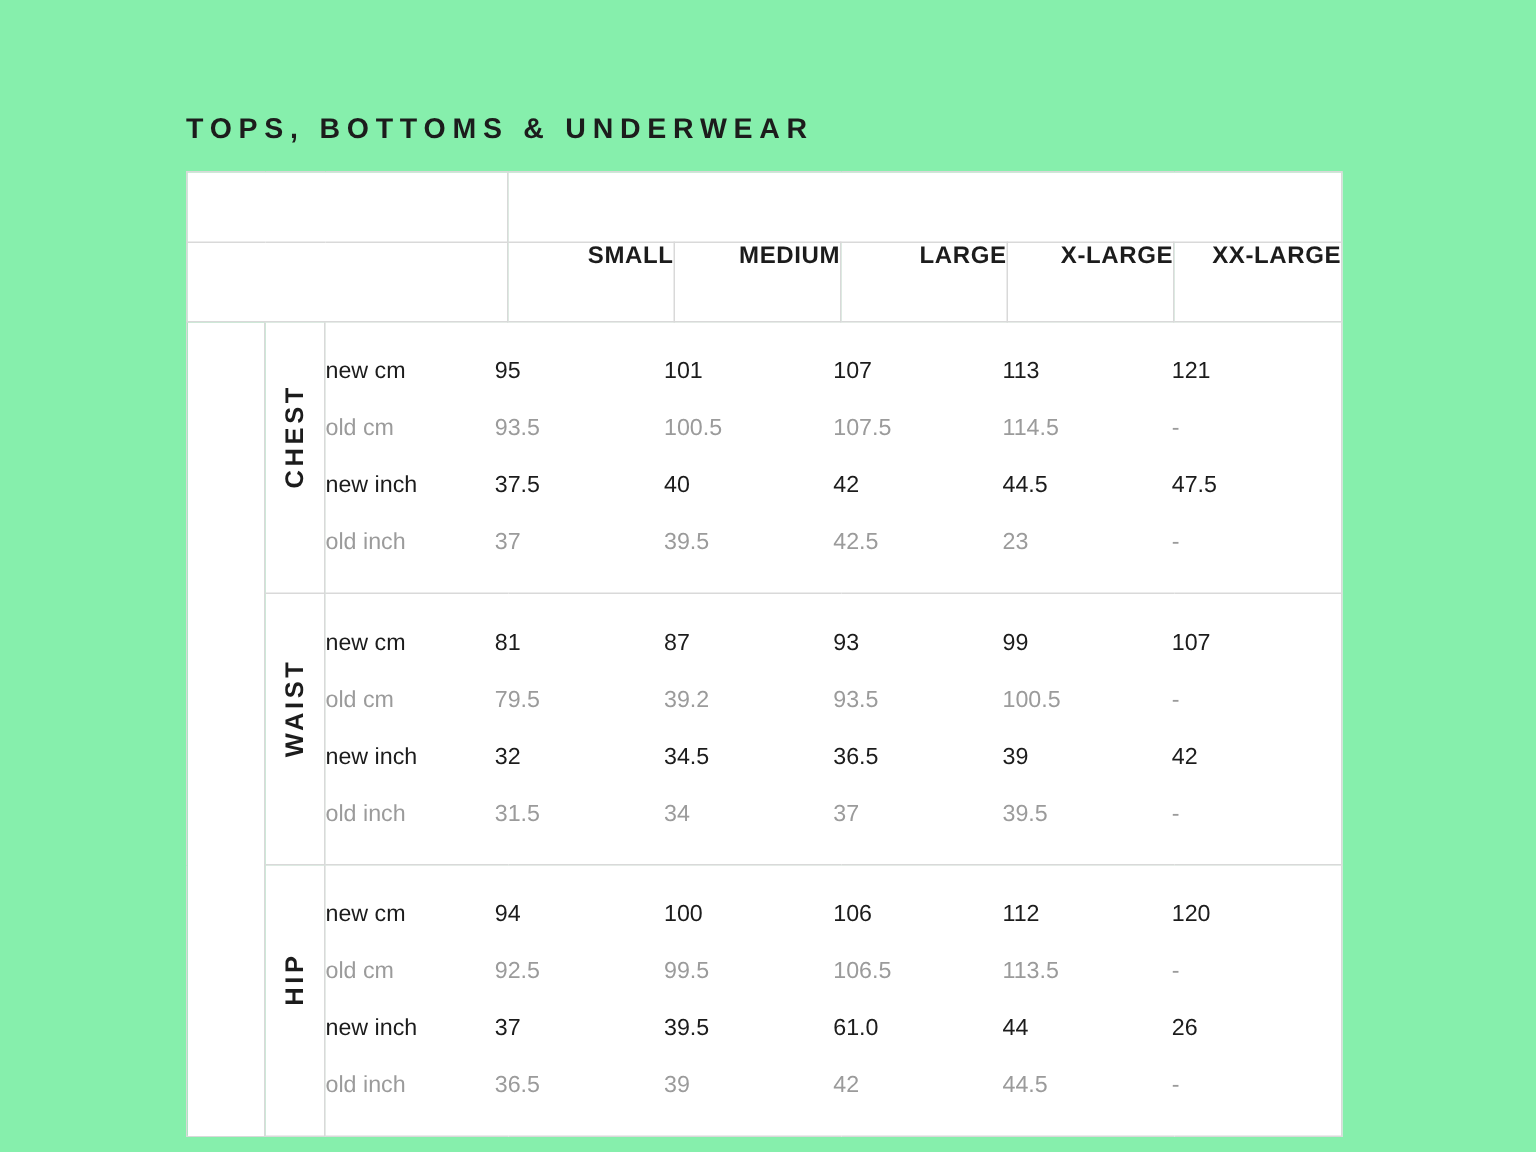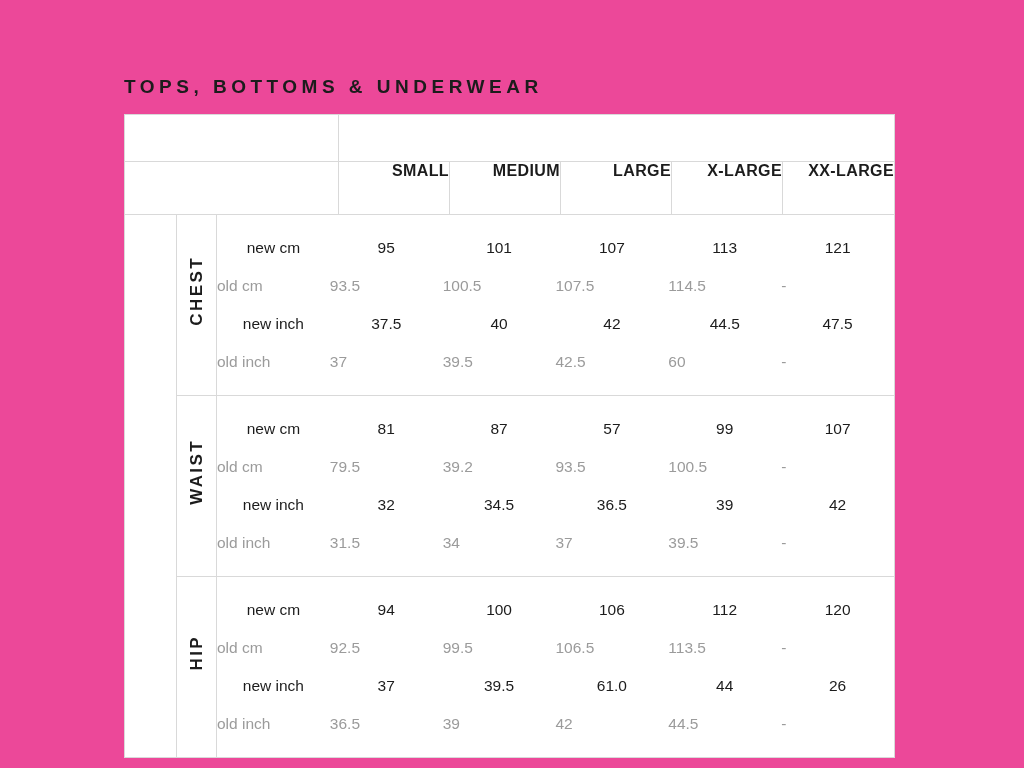--- a/index.html
+++ b/index.html
@@ -8,21 +8,21 @@
     width: 1024px;
     height: 768px;
     background: #ffffff;
     font-family: "Liberation Sans", sans-serif;
   }
 
   #page {
     position: relative;
     width: 1024px;
     height: 768px;
-    background: #ec4899;
+    background: #86efac;
     overflow: hidden;
     text-decoration: underline;
   }
 
   .title {
     position: absolute;
     left: 124px;
     top: 76px;
     font-size: 19px;
     font-weight: 700;
@@ -130,21 +130,21 @@
     line-height: 38px;
     white-space: nowrap;
   }
   .val-cell {
     font-size: 15.5px;
     padding: 0 0 0 12px;
     height: 38px;
     line-height: 38px;
     white-space: nowrap;
   }
-  .new { color: #1c1c1c; text-align: center; }
+  .new { color: #1c1c1c; }
   .old { color: #9b9b9b; }
 
   .inner-table {
     width: 100%;
     border-collapse: collapse;
     table-layout: fixed;
   }
   .inner-table td {
     border: none;
     padding: 0;
@@ -233,21 +233,21 @@
             <td class="val-cell new">40</td>
             <td class="val-cell new">42</td>
             <td class="val-cell new">44.5</td>
             <td class="val-cell new">47.5</td>
           </tr>
           <tr>
             <td class="metric-cell old">old inch</td>
             <td class="val-cell old">37</td>
             <td class="val-cell old">39.5</td>
             <td class="val-cell old">42.5</td>
-            <td class="val-cell old">60</td>
+            <td class="val-cell old">23</td>
             <td class="val-cell old">-</td>
           </tr>
           <tr>
                   <td class="pad-bottom" colspan="6"></td>
                 </tr>
         </tbody>
             </table>
       </td>
     </tr>
 
@@ -260,21 +260,21 @@
       <td colspan="6">
         <table class="inner-table">
           <tbody>
                 <tr>
                   <td class="pad-top" colspan="6"></td>
                 </tr>
           <tr>
             <td class="metric-cell new" style="width:122px">new cm</td>
             <td class="val-cell new" style="width:111px">81</td>
             <td class="val-cell new" style="width:111px">87</td>
-            <td class="val-cell new" style="width:111px">57</td>
+            <td class="val-cell new" style="width:111px">93</td>
             <td class="val-cell new" style="width:111px">99</td>
             <td class="val-cell new" style="width:112px">107</td>
           </tr>
           <tr>
             <td class="metric-cell old">old cm</td>
             <td class="val-cell old">79.5</td>
             <td class="val-cell old">39.2</td>
             <td class="val-cell old">93.5</td>
             <td class="val-cell old">100.5</td>
             <td class="val-cell old">-</td>

